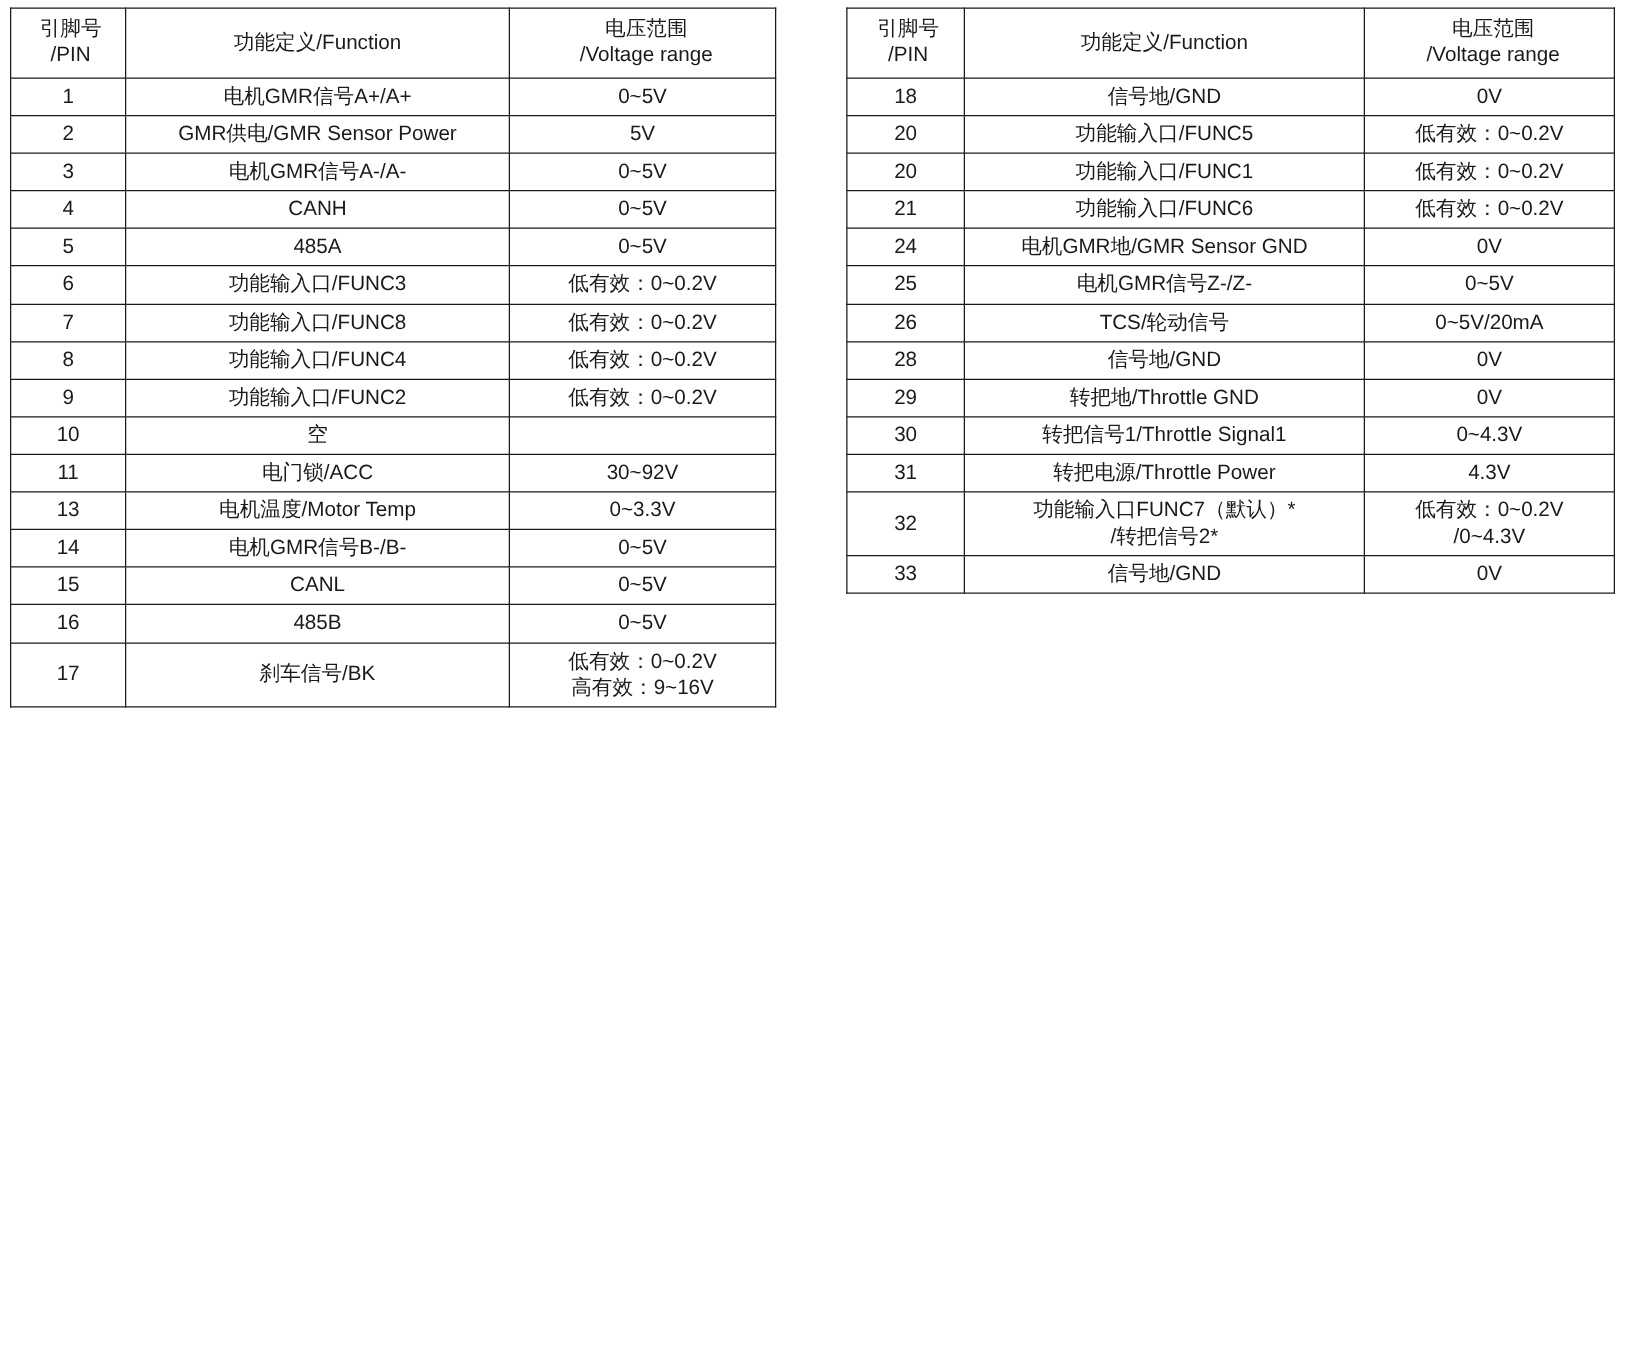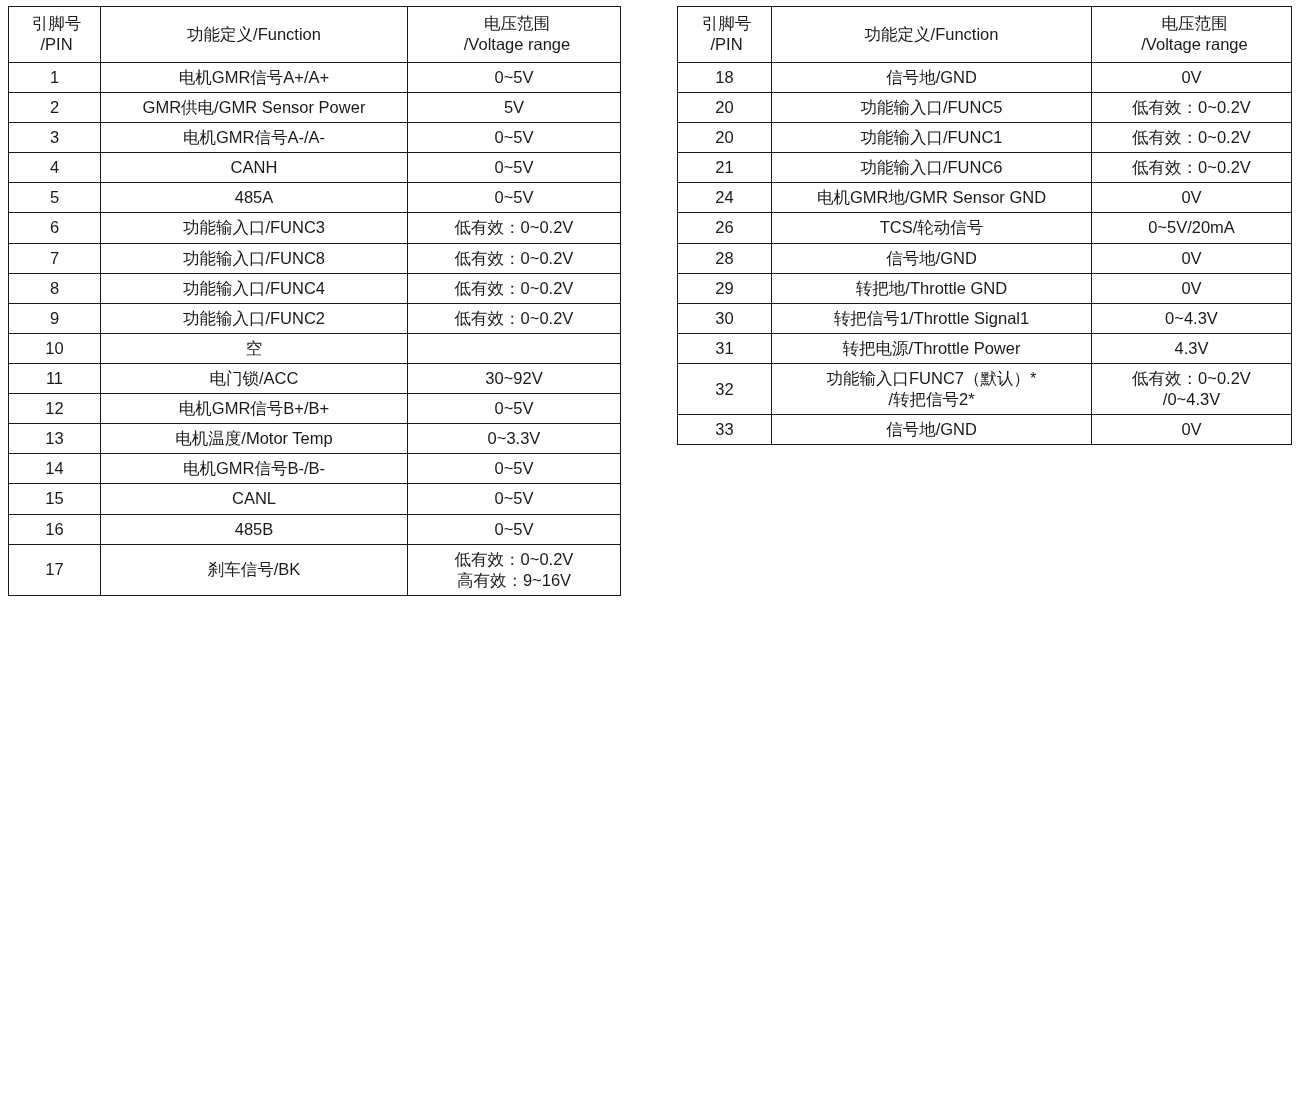--- a/index.html
+++ b/index.html
@@ -141,25 +141,20 @@
           <td>10</td>
           <td>空</td>
           <td></td>
         </tr>
         <tr>
           <td>11</td>
           <td>电门锁/ACC</td>
           <td>30~92V</td>
         </tr>
         <tr>
-          <td>12</td>
-          <td>电机GMR信号B+/B+</td>
-          <td>0~5V</td>
-        </tr>
-        <tr>
           <td>13</td>
           <td>电机温度/Motor Temp</td>
           <td>0~3.3V</td>
         </tr>
         <tr>
           <td>14</td>
           <td>电机GMR信号B-/B-</td>
           <td>0~5V</td>
         </tr>
         <tr>
@@ -222,20 +217,25 @@
         </tr>
         <tr>
           <td>21</td>
           <td>功能输入口/FUNC6</td>
           <td>低有效：0~0.2V</td>
         </tr>
         <tr>
           <td>24</td>
           <td class="cell-multiline">电机GMR地/GMR Sensor GND</td>
           <td>0V</td>
+        </tr>
+        <tr>
+          <td>25</td>
+          <td>电机GMR信号Z-/Z-</td>
+          <td>0~5V</td>
         </tr>
         <tr>
           <td>26</td>
           <td>TCS/轮动信号</td>
           <td>0~5V/20mA</td>
         </tr>
         <tr>
           <td>28</td>
           <td>信号地/GND</td>
           <td>0V</td>

